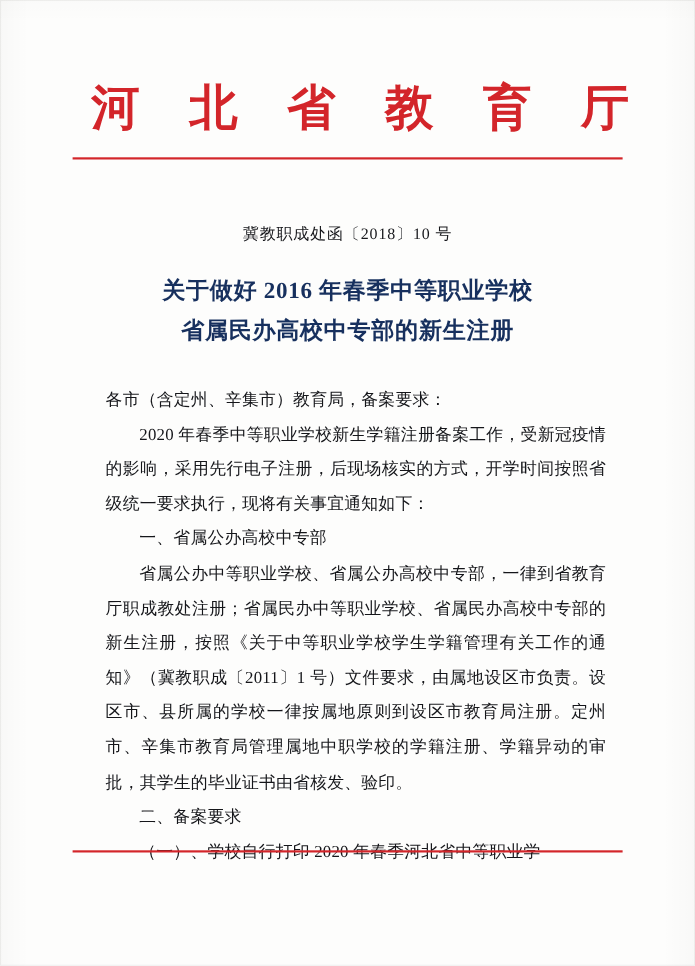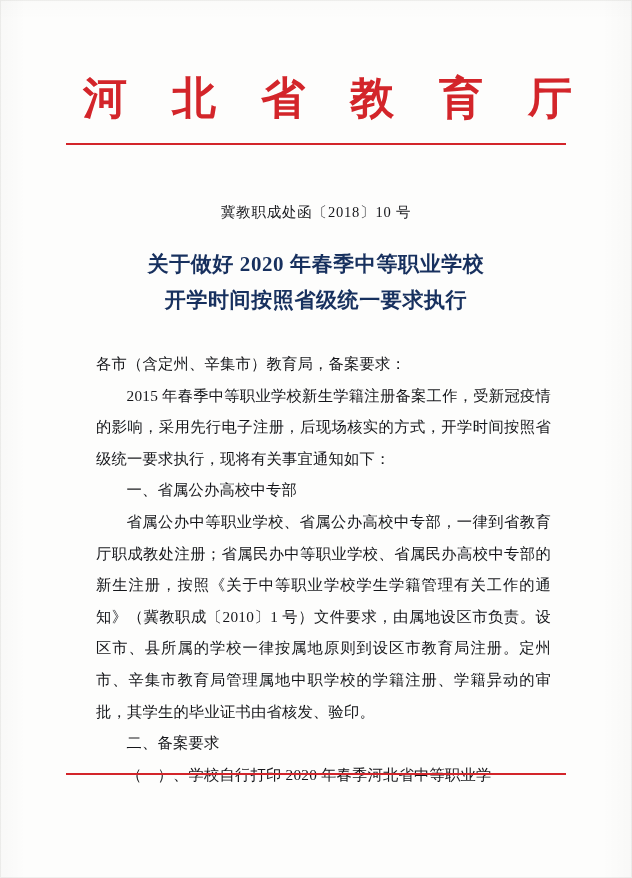--- a/index.html
+++ b/index.html
@@ -146,28 +146,28 @@
 
     <div class="masthead">
       <div class="masthead-title">河 北 省 教 育 厅</div>
     </div>
 
     <div class="red-rule"></div>
 
     <div class="doc-number">冀教职成处函〔2018〕10 号</div>
 
     <div class="doc-title">
-      <span class="line">关于做好 2020 年春季中等职业学校</span>
-      <span class="line">开学时间按照省级统一要求执行</span>
+      <span class="line">关于做好 2016 年春季中等职业学校</span>
+      <span class="line">省属民办高校中专部的新生注册</span>
     </div>
 
     <div class="content">
       <p>各市（含定州、辛集市）教育局，备案要求：</p>
-      <p class="indent">2015 年春季中等职业学校新生学籍注册备案工作，受新冠疫情的影响，采用先行电子注册，后现场核实的方式，开学时间按照省级统一要求执行，现将有关事宜通知如下：</p>
+      <p class="indent">2020 年春季中等职业学校新生学籍注册备案工作，受新冠疫情的影响，采用先行电子注册，后现场核实的方式，开学时间按照省级统一要求执行，现将有关事宜通知如下：</p>
       <p class="indent">一、省属公办高校中专部</p>
-      <p class="indent">省属公办中等职业学校、省属公办高校中专部，一律到省教育厅职成教处注册；省属民办中等职业学校、省属民办高校中专部的新生注册，按照《关于中等职业学校学生学籍管理有关工作的通知》（冀教职成〔2010〕1 号）文件要求，由属地设区市负责。设区市、县所属的学校一律按属地原则到设区市教育局注册。定州市、辛集市教育局管理属地中职学校的学籍注册、学籍异动的审批，其学生的毕业证书由省核发、验印。</p>
+      <p class="indent">省属公办中等职业学校、省属公办高校中专部，一律到省教育厅职成教处注册；省属民办中等职业学校、省属民办高校中专部的新生注册，按照《关于中等职业学校学生学籍管理有关工作的通知》（冀教职成〔2011〕1 号）文件要求，由属地设区市负责。设区市、县所属的学校一律按属地原则到设区市教育局注册。定州市、辛集市教育局管理属地中职学校的学籍注册、学籍异动的审批，其学生的毕业证书由省核发、验印。</p>
       <p class="indent">二、备案要求</p>
       <p class="indent cut">（一）、学校自行打印 2020 年春季河北省中等职业学</p>
     </div>
 
     <div class="red-rule-bottom"></div>
   </div>
 </div>
 
 </body></html>

